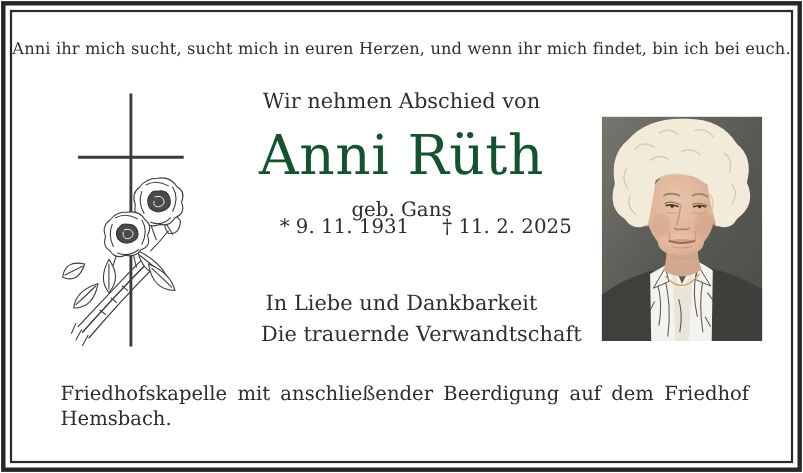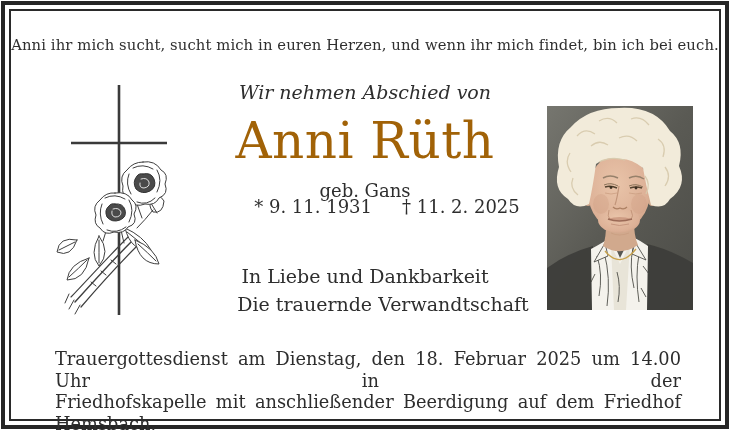--- a/index.html
+++ b/index.html
@@ -7,22 +7,22 @@
     width:730px;height:430px;position:relative;background:#ffffff;
     font-family:"DejaVu Serif","Liberation Serif",serif;color:#2e2e2e;
     overflow:hidden;
   }
   .frame-outer{position:absolute;left:1px;top:1px;right:1px;bottom:1px;
     border:4px solid #262626;}
   .frame-inner{position:absolute;left:9px;top:9px;right:9px;bottom:9px;
     border:2px solid #2a2a2a;}
   .centered{position:absolute;left:0;right:0;text-align:center;}
   .quote{top:36px;font-size:14.8px;letter-spacing:0.1px;color:#2f2f2f;}
-  .intro{top:81px;font-size:19px;font-style:italic;}
-  .name{top:112px;font-size:50px;color:#a16207;letter-spacing:0.5px;}
+  .intro{top:81px;font-size:19px;}
+  .name{top:112px;font-size:50px;color:#14532d;letter-spacing:0.5px;}
   .maiden{top:180px;font-size:18px;}
   .dates{top:196px;font-size:18px;padding-left:44px;}
   .dates .birth{margin-right:30px;}
   .closing1{top:265px;font-size:19px;}
   .closing2{top:293px;font-size:19px;padding-left:36px;}
   .service{position:absolute;left:55px;width:626px;top:348px;
     font-size:17.8px;line-height:21.5px;color:#2d2d2d;}
   .service .jline{text-align:justify;text-align-last:justify;}
   .cross-art{position:absolute;left:55px;top:78px;}
   .portrait{position:absolute;left:547px;top:106px;}
@@ -37,21 +37,20 @@
 <div class="centered intro">Wir nehmen Abschied von</div>
 <div class="centered name">Anni Rüth</div>
 <div class="centered maiden">geb. Gans</div>
 <div class="centered dates">
   <span class="birth">* 9. 11. 1931</span><span>† 11. 2. 2025</span>
 </div>
 <div class="centered closing1">In Liebe und Dankbarkeit</div>
 <div class="centered closing2">Die trauernde Verwandtschaft</div>
 
 <div class="service">
-  <div class="jline">Trauergottesdienst am Dienstag, den 18. Februar 2025 um 14.00 Uhr in der</div>
   <div class="jline">Friedhofskapelle mit anschließender Beerdigung auf dem Friedhof Hemsbach.</div>
 </div>
 
 <svg class="cross-art" width="140" height="245" viewBox="0 0 140 245">
   <g stroke="#3a3a3a" stroke-width="2.6">
     <line x1="64" y1="7" x2="64" y2="237"></line>
     <line x1="16" y1="65" x2="112" y2="65"></line>
   </g>
   <g stroke="#3f3f3f" stroke-width="1" fill="none" stroke-linecap="round">
 

